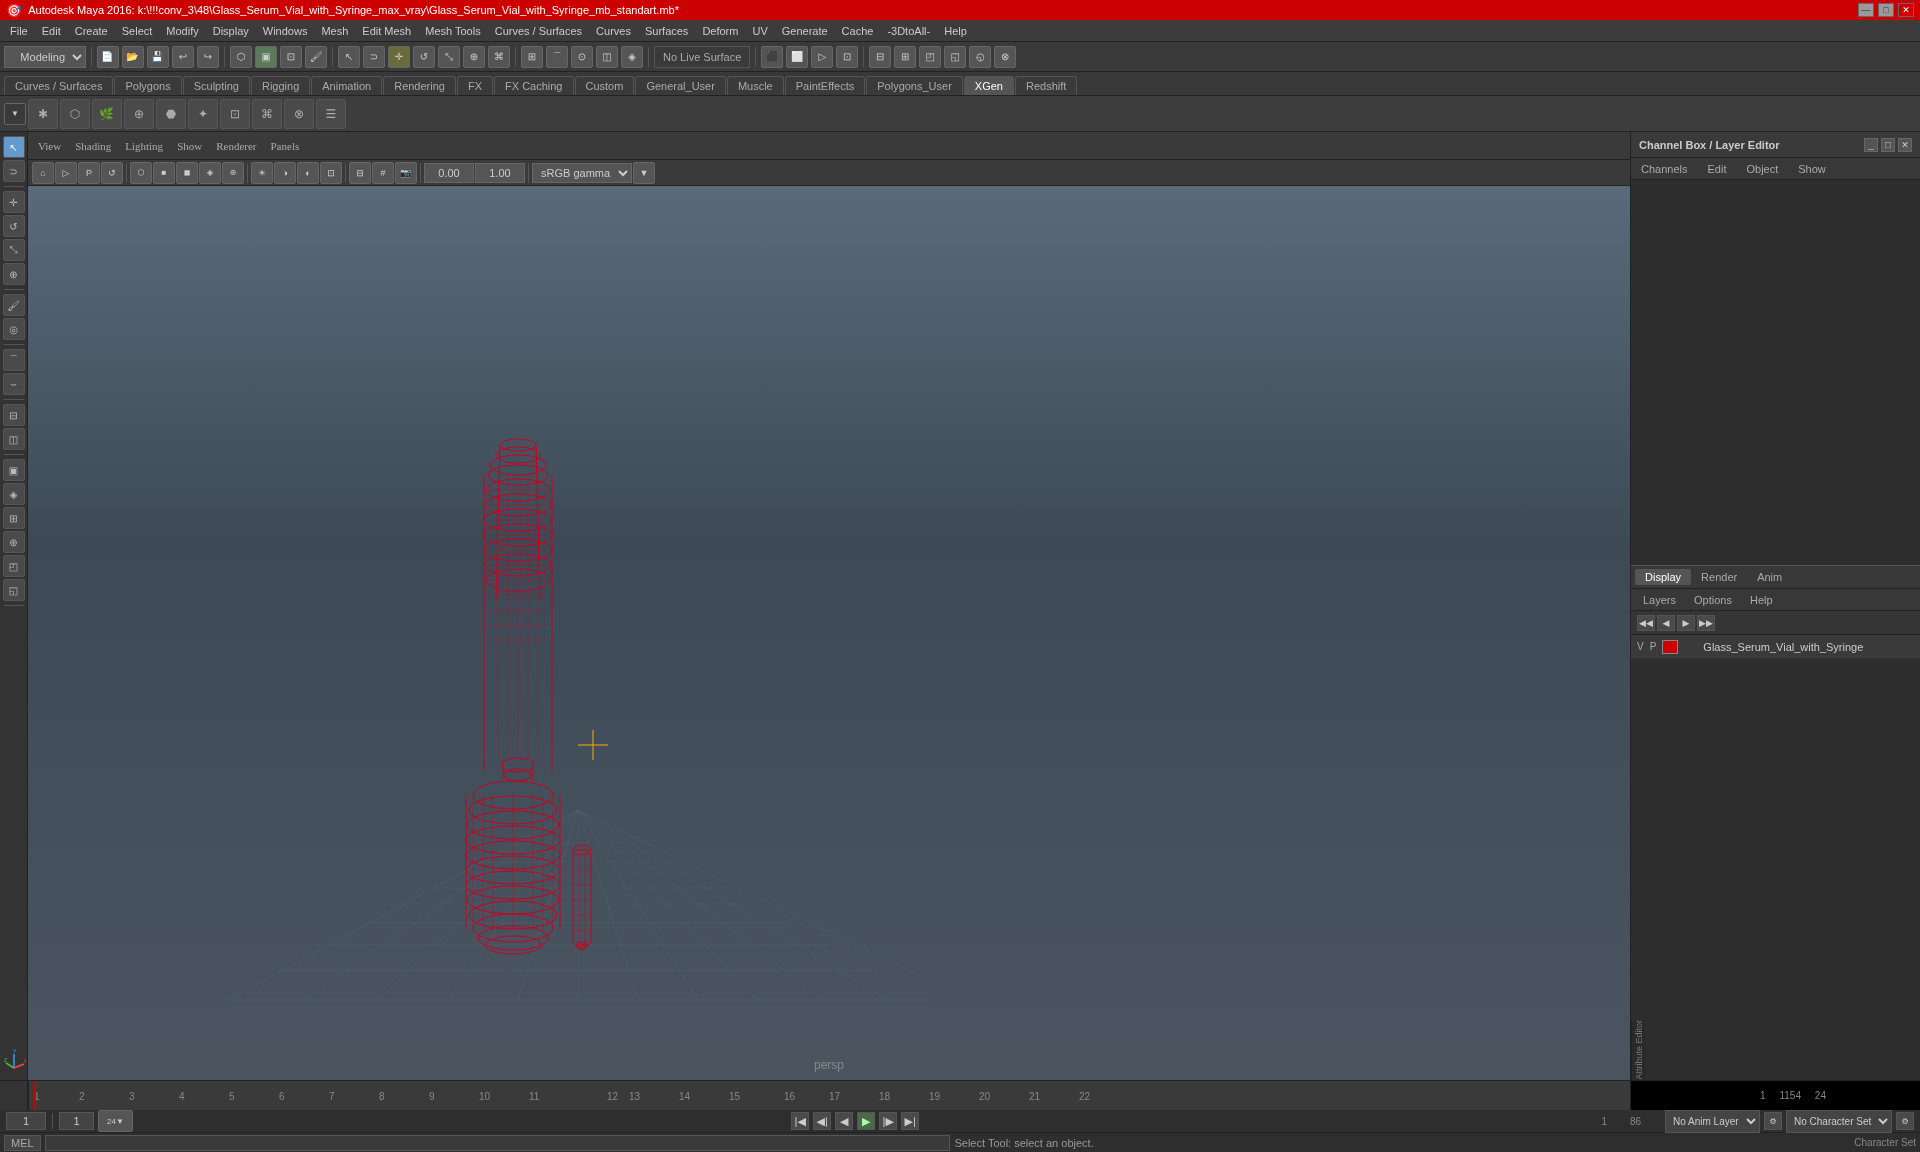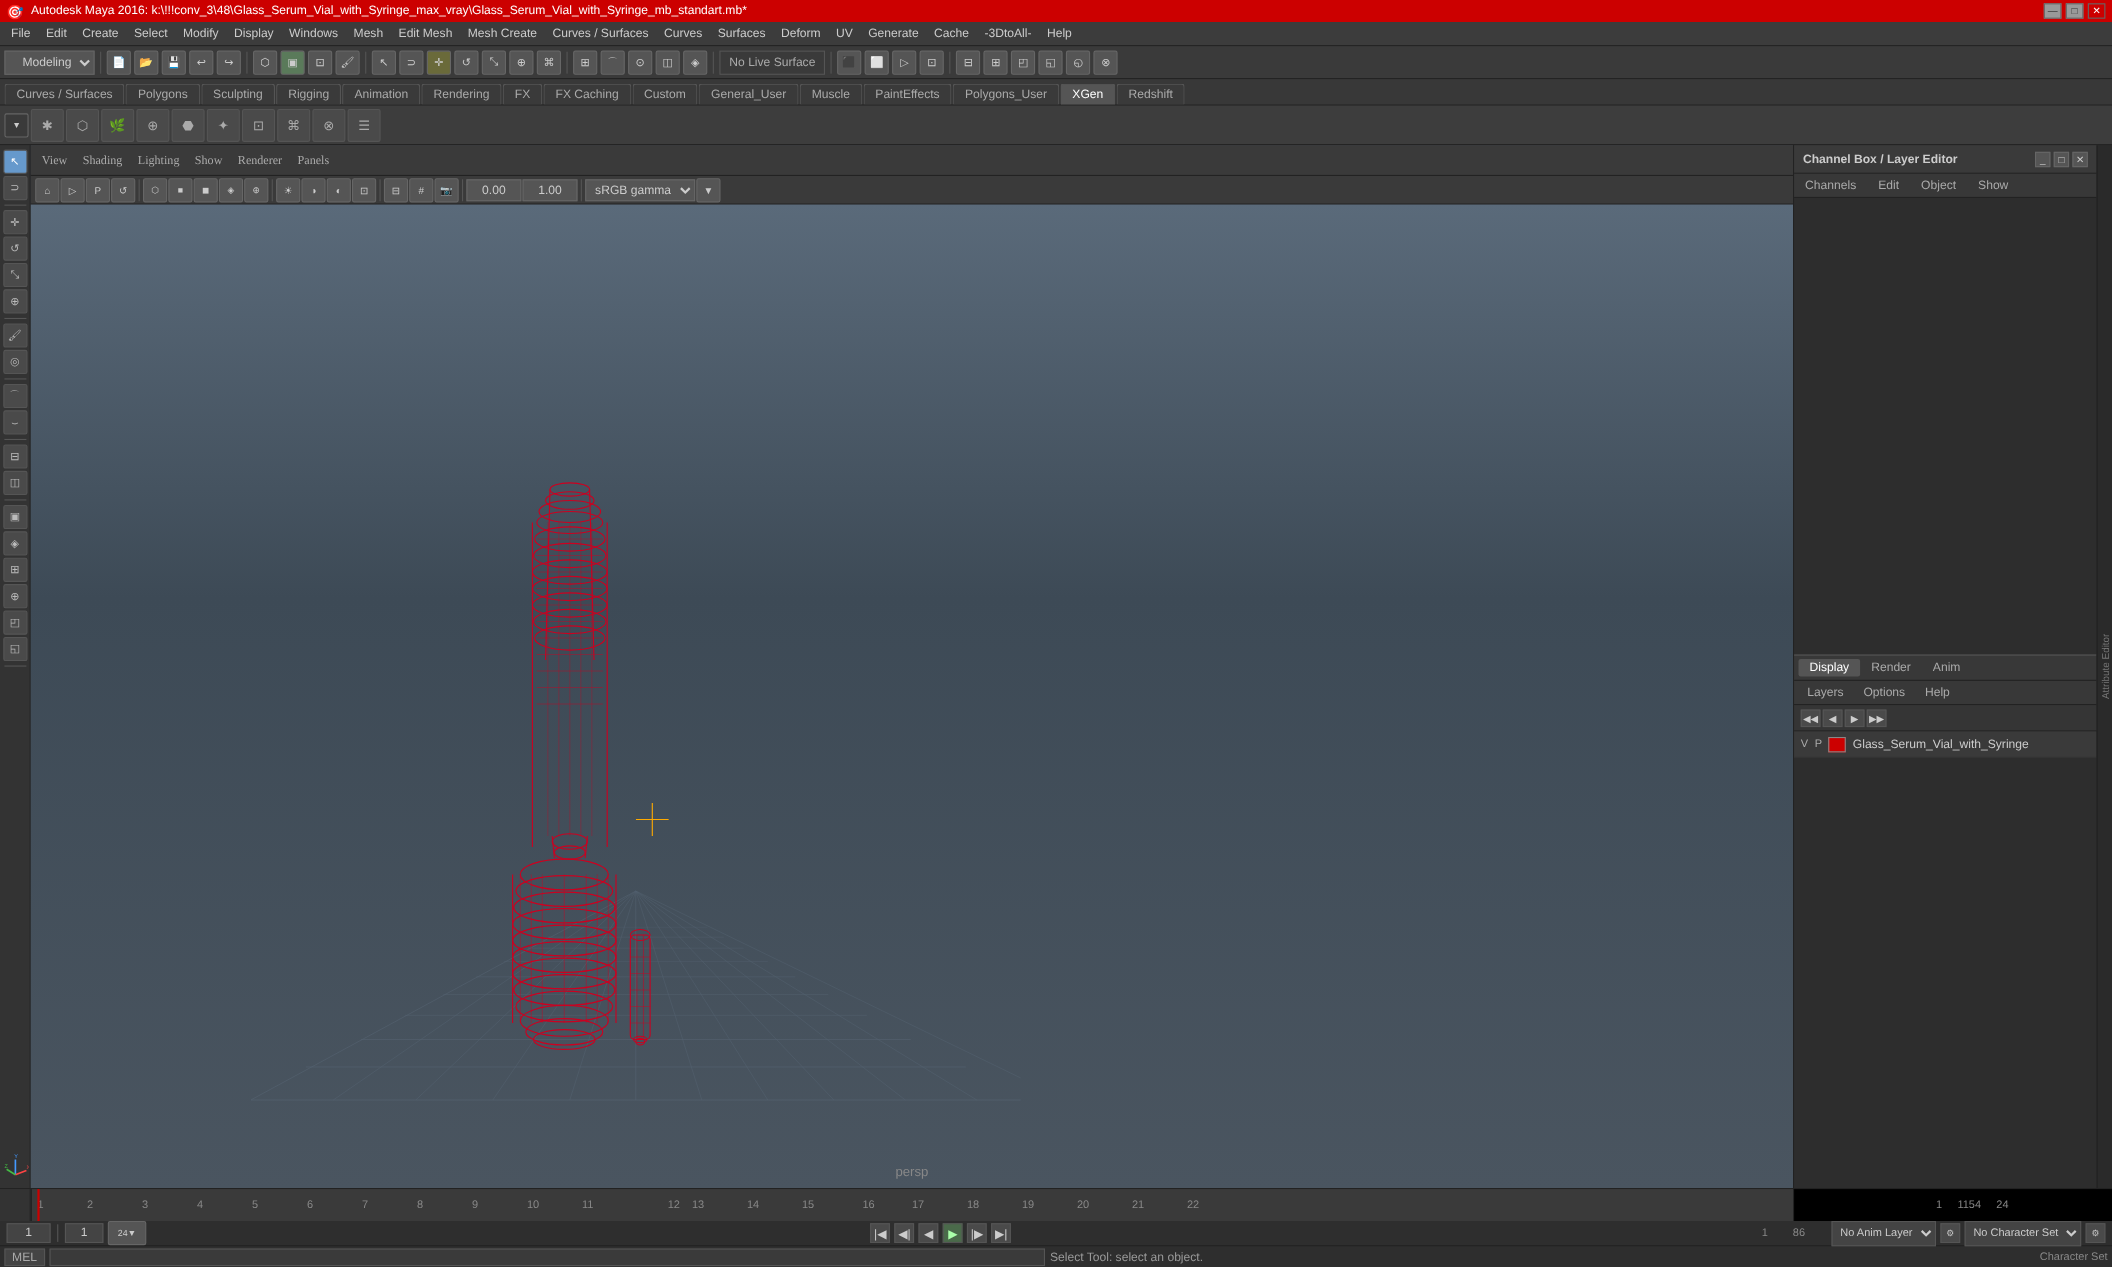--- a/index.html
+++ b/index.html
@@ -494,21 +494,21 @@
     #attr-text {
       writing-mode: vertical-rl;
       transform: rotate(180deg);
       font-size: 9px;
       color: #777;
       white-space: nowrap;
     }
 
     .right-panel-inner {
       display: flex;
-      flex-direction: row;
+      flex-direction: column;
       height: 100%;
     }
   </style>
 </head>
 <body>
 
 <div id="title-bar">
   <div id="title-bar-left">
     <span style="font-size:13px;">🎯</span>
     <span style="font-size:11px;">Autodesk Maya 2016: k:\!!!conv_3\48\Glass_Serum_Vial_with_Syringe_max_vray\Glass_Serum_Vial_with_Syringe_mb_standart.mb*</span>
@@ -523,21 +523,21 @@
 <div id="menu-bar">
   <div class="menu-item">File</div>
   <div class="menu-item">Edit</div>
   <div class="menu-item">Create</div>
   <div class="menu-item">Select</div>
   <div class="menu-item">Modify</div>
   <div class="menu-item">Display</div>
   <div class="menu-item">Windows</div>
   <div class="menu-item">Mesh</div>
   <div class="menu-item">Edit Mesh</div>
-  <div class="menu-item">Mesh Create</div>
+  <div class="menu-item">Mesh Tools</div>
   <div class="menu-item">Curves / Surfaces</div>
   <div class="menu-item">Curves</div>
   <div class="menu-item">Surfaces</div>
   <div class="menu-item">Deform</div>
   <div class="menu-item">UV</div>
   <div class="menu-item">Generate</div>
   <div class="menu-item">Cache</div>
   <div class="menu-item">-3DtoAll-</div>
   <div class="menu-item">Help</div>
 </div>
@@ -875,21 +875,21 @@
           <div class="ln-btn">◀</div>
           <div class="ln-btn">▶</div>
           <div class="ln-btn">▶▶</div>
         </div>
 
         <div id="layer-content">
           <div class="layer-item">
             <span class="layer-v">V</span>
             <span class="layer-v">P</span>
             <div class="layer-color"></div>
-            <span style="font-size:11px; color:#ccc;">Glass_Serum_Vial_with_Syringe</span>
+            <span style="font-size:11px; color:#ccc;margin-left:19px;">Glass_Serum_Vial_with_Syringe</span>
           </div>
         </div>
 
       </div>
 
       <div id="attr-label">
         <div id="attr-text">Attribute Editor</div>
       </div>
     </div>
   </div>

